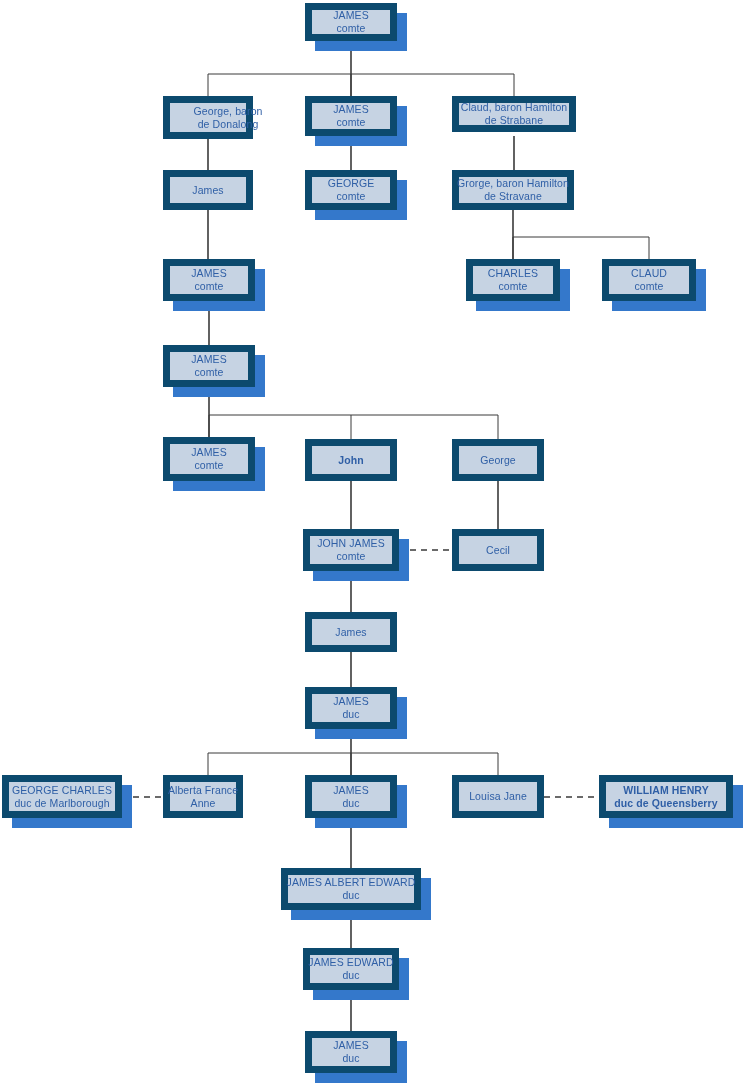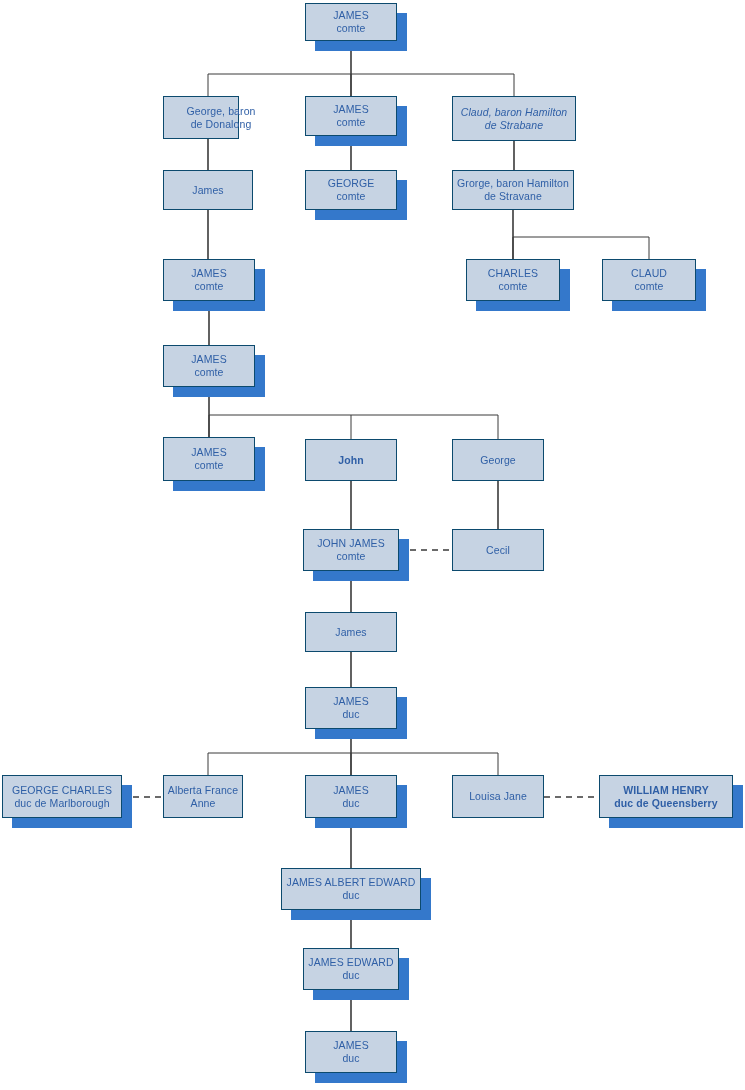--- a/index.html
+++ b/index.html
@@ -21,21 +21,21 @@
     position: absolute;
     left: 0;
     top: 0;
     width: 745px;
     height: 1090px;
     pointer-events: none;
   }
   .node {
     position: absolute;
     box-sizing: border-box;
-    border: 1px solid #0c4a6e;
+    border: 7px solid #0c4a6e;
     background: #c6d3e3;
     color: #2f5fa6;
     font-size: 10.5px;
     line-height: 13px;
     text-align: center;
     display: flex;
     flex-direction: column;
     align-items: center;
     justify-content: center;
     z-index: 3;
@@ -96,30 +96,30 @@
         <line x1="122" y1="797" x2="163" y2="797" stroke="#3a3a3a" stroke-width="1.3" stroke-dasharray="6,5"></line>
         <line x1="544" y1="797" x2="599" y2="797" stroke="#3a3a3a" stroke-width="1.3" stroke-dasharray="6,5"></line>
       </g>
   </svg>
   <div id="nodes">
       <div class="shadow" style="left: 315px; top: 13px; width: 92px; height: 38px;"></div>
       <div class="node" style="left: 305px; top: 3px; width: 92px; height: 38px;">
         <span class="ln">JAMES</span>
         <span class="ln">comte</span>
       </div>
-      <div class="node" style="left: 163px; top: 96px; width: 76px; height: 43px; padding-left: 40px;">
+      <div class="node" style="left: 163px; top: 96px; width: 90px; height: 43px; padding-left: 40px;">
         <span class="ln">George, baron</span>
         <span class="ln">de Donalong</span>
       </div>
       <div class="shadow" style="left: 315px; top: 106px; width: 92px; height: 40px;"></div>
       <div class="node" style="left: 305px; top: 96px; width: 92px; height: 40px;">
         <span class="ln">JAMES</span>
         <span class="ln">comte</span>
       </div>
-      <div class="node" style="left: 452px; top: 96px; width: 124px; height: 45px; font-style: italic;">
+      <div class="node" style="left: 452px; top: 96px; width: 124px; height: 36px;">
         <span class="ln">Claud, baron Hamilton</span>
         <span class="ln">de Strabane</span>
       </div>
       <div class="node" style="left: 163px; top: 170px; width: 90px; height: 40px;">
         <span class="ln">James</span>
       </div>
       <div class="shadow" style="left: 315px; top: 180px; width: 92px; height: 40px;"></div>
       <div class="node" style="left: 305px; top: 170px; width: 92px; height: 40px;">
         <span class="ln">GEORGE</span>
         <span class="ln">comte</span>

